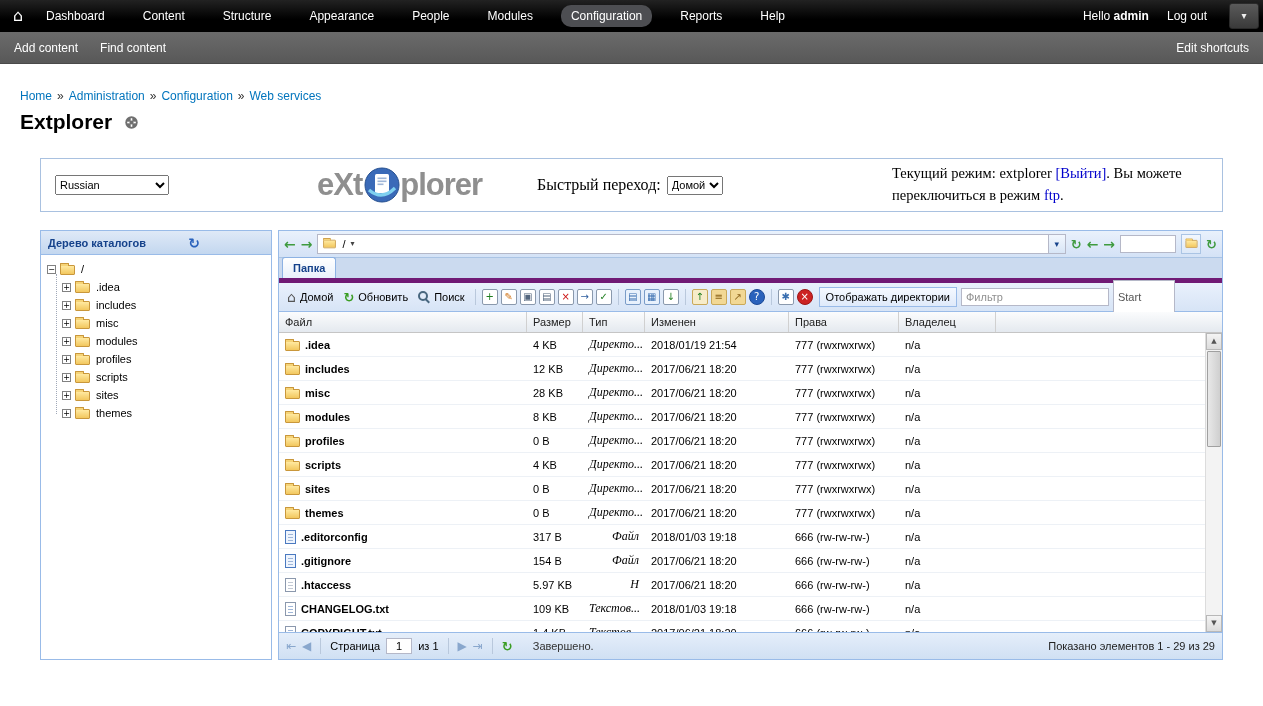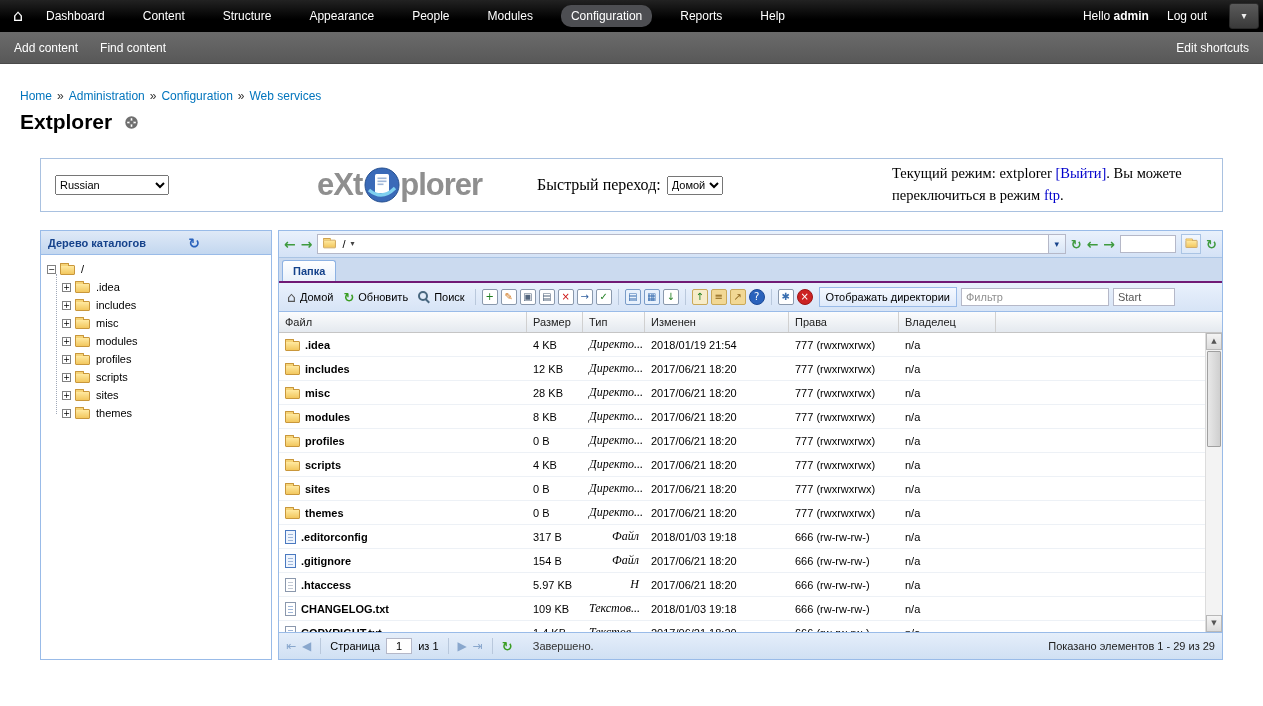--- a/index.html
+++ b/index.html
@@ -65,38 +65,38 @@
 .navarrow.refresh{font-size:13px}
 .combo{flex:1;height:20px;background:#fff;border:1px solid #b5b8c8;display:flex;align-items:center;gap:5px;padding:0 4px;position:relative;cursor:pointer}
 .combo .folder-icon{transform:scale(.85);margin-top:0}
 .combo-path{font-size:11px}
 .mini-arrow{font-size:8px;color:#444}
 .combo-trigger{position:absolute;right:0;top:0;bottom:0;width:17px;background:linear-gradient(#f2f7fe,#d8e5f6);border-left:1px solid #b5b8c8;display:flex;align-items:center;justify-content:center;font-size:9px;color:#15428b}
 .mini-input{width:56px;height:18px;border:1px solid #b5b8c8;font-size:11px;padding:0 3px}
 .folder-btn{width:20px;height:20px;border:1px solid #aac4e4;background:linear-gradient(#f2f7fe,#dce8f8);display:flex;align-items:center;justify-content:center;cursor:pointer}
 .folder-btn .folder-icon{transform:scale(.8);margin-top:0}
 
-.tabstrip{height:25px;background:#cbdaef;border-bottom:2px solid #701a75;display:flex;align-items:flex-end;padding-left:3px;flex:none}
+.tabstrip{height:25px;background:#cbdaef;border-bottom:5px solid #701a75;display:flex;align-items:flex-end;padding-left:3px;flex:none}
 .tab{height:21px;background:linear-gradient(#ffffff,#e9f1fb);border:1px solid #8db2e3;border-bottom:none;border-radius:3px 3px 0 0;color:#15428b;font-weight:bold;font-size:11px;padding:4px 10px 0;cursor:pointer}
 
 .etoolbar{height:29px;background:linear-gradient(#e9f1fc,#d7e4f6);border-bottom:1px solid #99bbe8;display:flex;align-items:center;gap:4px;padding:0 5px;font-size:11px;flex:none}
 .tbtn{display:flex;align-items:center;gap:4px;padding:2px 3px;border-radius:2px;cursor:pointer;white-space:nowrap}
 .home-g{font-size:14px;color:#555}
 .refresh-g{font-size:13px;color:#3a9d23;font-weight:bold}
 .mag{width:12px;height:12px;position:relative;display:inline-block}
 .mag::before{content:"";position:absolute;width:6px;height:6px;border:2px solid #48677f;border-radius:50%;left:0;top:0}
 .mag::after{content:"";position:absolute;width:5px;height:2px;background:#48677f;transform:rotate(45deg);left:7px;top:9px}
 .ticons{display:flex;align-items:center;gap:3px}
 .icon16{width:16px;height:16px;border:1px solid;border-radius:2px;display:inline-flex;align-items:center;justify-content:center;font-size:10px;cursor:pointer;flex:none}
 .icon16.round{border-radius:50%}
 .sep{width:1px;height:16px;background:#b9c8dc;margin:0 3px;flex:none}
 .show-dirs{border:1px solid #99bbe8;background:linear-gradient(#f5f9ff,#dfeafa);padding:3px 6px;font-size:11px;cursor:pointer;white-space:nowrap;margin-left:2px}
 .filter-input{width:148px;height:18px;border:1px solid #b5b8c8;font-size:11px;padding:0 4px;color:#444}
 .filter-input::placeholder{color:#909090;opacity:1}
-.start-input{width:62px;height:18px;border:1px solid #b5b8c8;font-size:11px;padding:0 4px;color:#555}
+.start-input{width:62px;height:18px;border:1px solid #b5b8c8;font-size:11px;padding:16px 4px;color:#555}
 
 
 .gheader{height:21px;display:flex;background:linear-gradient(#fbfcfd,#e4e9ef);border-bottom:1px solid #c5c5c5;font-size:11px;color:#222;flex:none;padding-right:17px}
 .hcell{padding:4px 6px 0;border-right:1px solid #d0d0d0;white-space:nowrap;overflow:hidden;cursor:pointer}
 .hfill{flex:1}
 .c0{width:248px}.c1{width:56px}.c2{width:62px}.c3{width:144px}.c4{width:110px}.c5{width:97px}
 .gbody{flex:1;position:relative;overflow:hidden}
 .grows{position:absolute;left:0;top:0;right:17px;bottom:0;overflow:hidden}
 .grow{height:24px;display:flex;align-items:center;border-bottom:1px solid #edf1f6;font-size:11px;cursor:pointer}
 .cell{padding:0 6px;white-space:nowrap;overflow:hidden}

